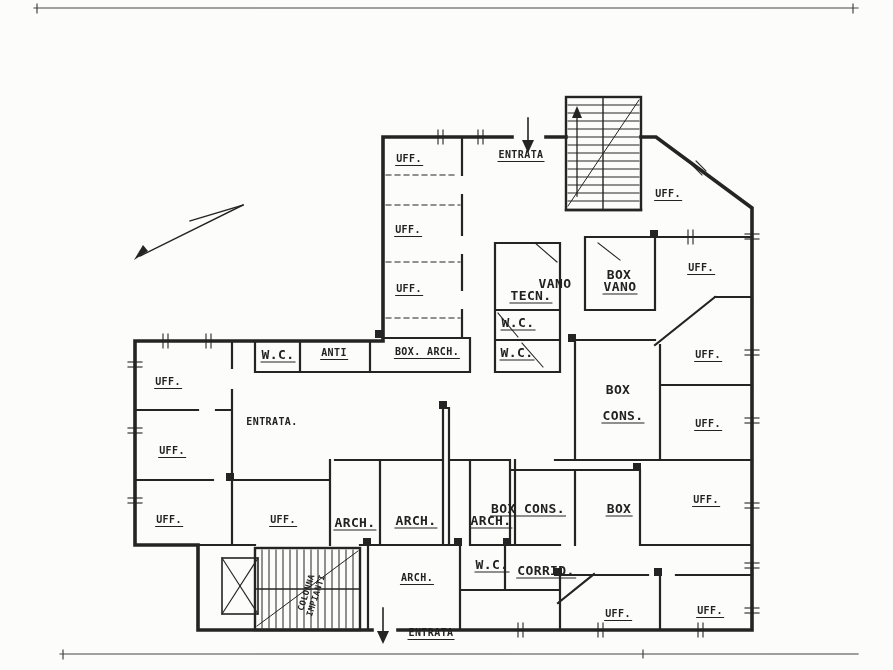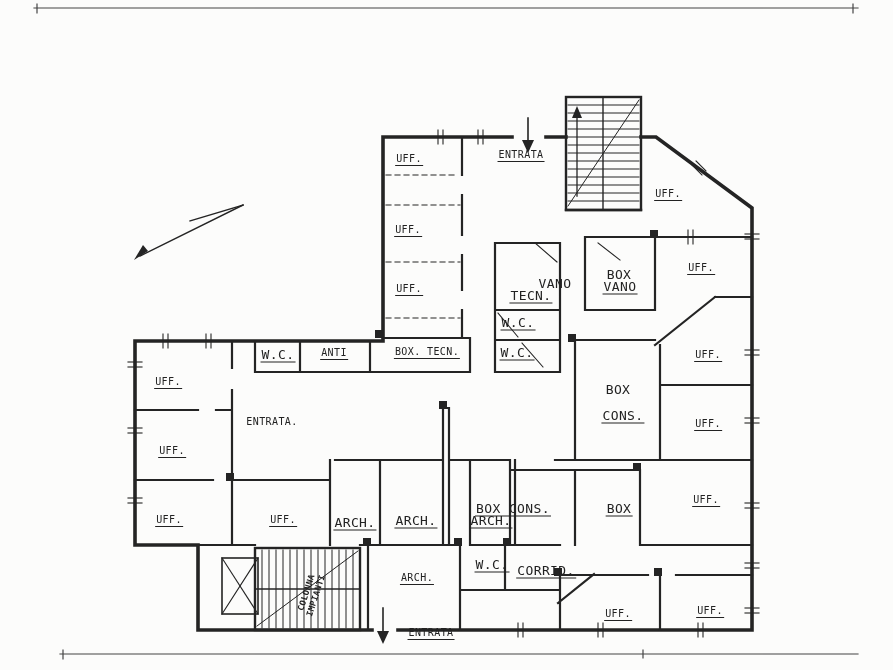--- a/index.html
+++ b/index.html
@@ -1,19 +1,19 @@
 <!DOCTYPE html>
 <html><head>
 <meta charset="utf-8">
 <style>
   html,body { margin:0; padding:0; background:#ffffff; }
   .page { position:relative; width:893px; height:670px; background:#fcfcfb; overflow:hidden;
           font-family:"DejaVu Sans Mono", monospace; }
   svg { position:absolute; left:0; top:0; }
-  .lbl { position:absolute; transform:translate(-50%,-50%); font-weight:normal; font-size:10px;
+  .lbl { position:absolute; transform:translate(-50%,-50%); font-weight:bold; font-size:10px;
          letter-spacing:0.4px; color:#222; border-bottom:1.4px solid #222; padding:0 1px 1px;
          white-space:nowrap; line-height:1; }
   .lbl.nl { border-bottom:none; }
   .lbl.sm { font-size:13px; }
   .rot { position:absolute; transform:translate(-50%,-50%) rotate(-72deg); text-align:center;
          color:#222; font-weight:bold; font-size:8.5px; line-height:1.2; letter-spacing:0.3px; }
   .rot span { display:block; }
 </style>
 </head>
 <body>
@@ -201,34 +201,34 @@
   <div class="lbl" style="left:701px; top:269px;">UFF.</div>
   <div class="lbl nl sm" style="left:619px; top:275px;">BOX</div>
   <div class="lbl sm" style="left:620px; top:287px;">VANO</div>
   <div class="lbl nl sm" style="left:531px; top:284px;margin-left:24px;">VANO</div>
   <div class="lbl sm" style="left:531px; top:296px;">TECN.</div>
   <div class="lbl" style="left:409px; top:290px;">UFF.</div>
   <div class="lbl sm" style="left:518px; top:323px;">W.C.</div>
   <div class="lbl sm" style="left:517px; top:353px;">W.C.</div>
   <div class="lbl sm" style="left:278px; top:355px;">W.C.</div>
   <div class="lbl" style="left:322px; top:354px;margin-left:12px;">ANTI</div>
-  <div class="lbl" style="left:427px; top:353px;">BOX. TECN.</div>
+  <div class="lbl" style="left:427px; top:353px;">BOX. ARCH.</div>
   <div class="lbl" style="left:168px; top:383px;">UFF.</div>
   <div class="lbl nl sm" style="left:618px; top:390px;">BOX</div>
   <div class="lbl sm" style="left:623px; top:416px;">CONS.</div>
   <div class="lbl" style="left:708px; top:356px;">UFF.</div>
   <div class="lbl nl" style="left:272px; top:422px;">ENTRATA.</div>
   <div class="lbl" style="left:172px; top:452px;">UFF.</div>
   <div class="lbl" style="left:708px; top:425px;">UFF.</div>
   <div class="lbl" style="left:169px; top:521px;">UFF.</div>
   <div class="lbl" style="left:283px; top:521px;">UFF.</div>
   <div class="lbl sm" style="left:355px; top:523px;">ARCH.</div>
   <div class="lbl sm" style="left:416px; top:521px;">ARCH.</div>
   <div class="lbl sm" style="left:491px; top:521px;">ARCH.</div>
-  <div class="lbl sm" style="left:513px; top:509px;">BOX CONS.</div>
+  <div class="lbl sm" style="left:528px; top:509px;">BOX CONS.</div>
   <div class="lbl sm" style="left:619px; top:509px;">BOX</div>
   <div class="lbl" style="left:706px; top:501px;">UFF.</div>
   <div class="lbl" style="left:417px; top:579px;">ARCH.</div>
   <div class="lbl sm" style="left:492px; top:565px;">W.C.</div>
   <div class="lbl sm" style="left:546px; top:571px;">CORRID.</div>
   <div class="rot" style="left:311px; top:594px;">
     <span>COLONNA</span>
     <span>IMPIANTI</span>
   </div>
   <div class="lbl" style="left:618px; top:615px;">UFF.</div>

